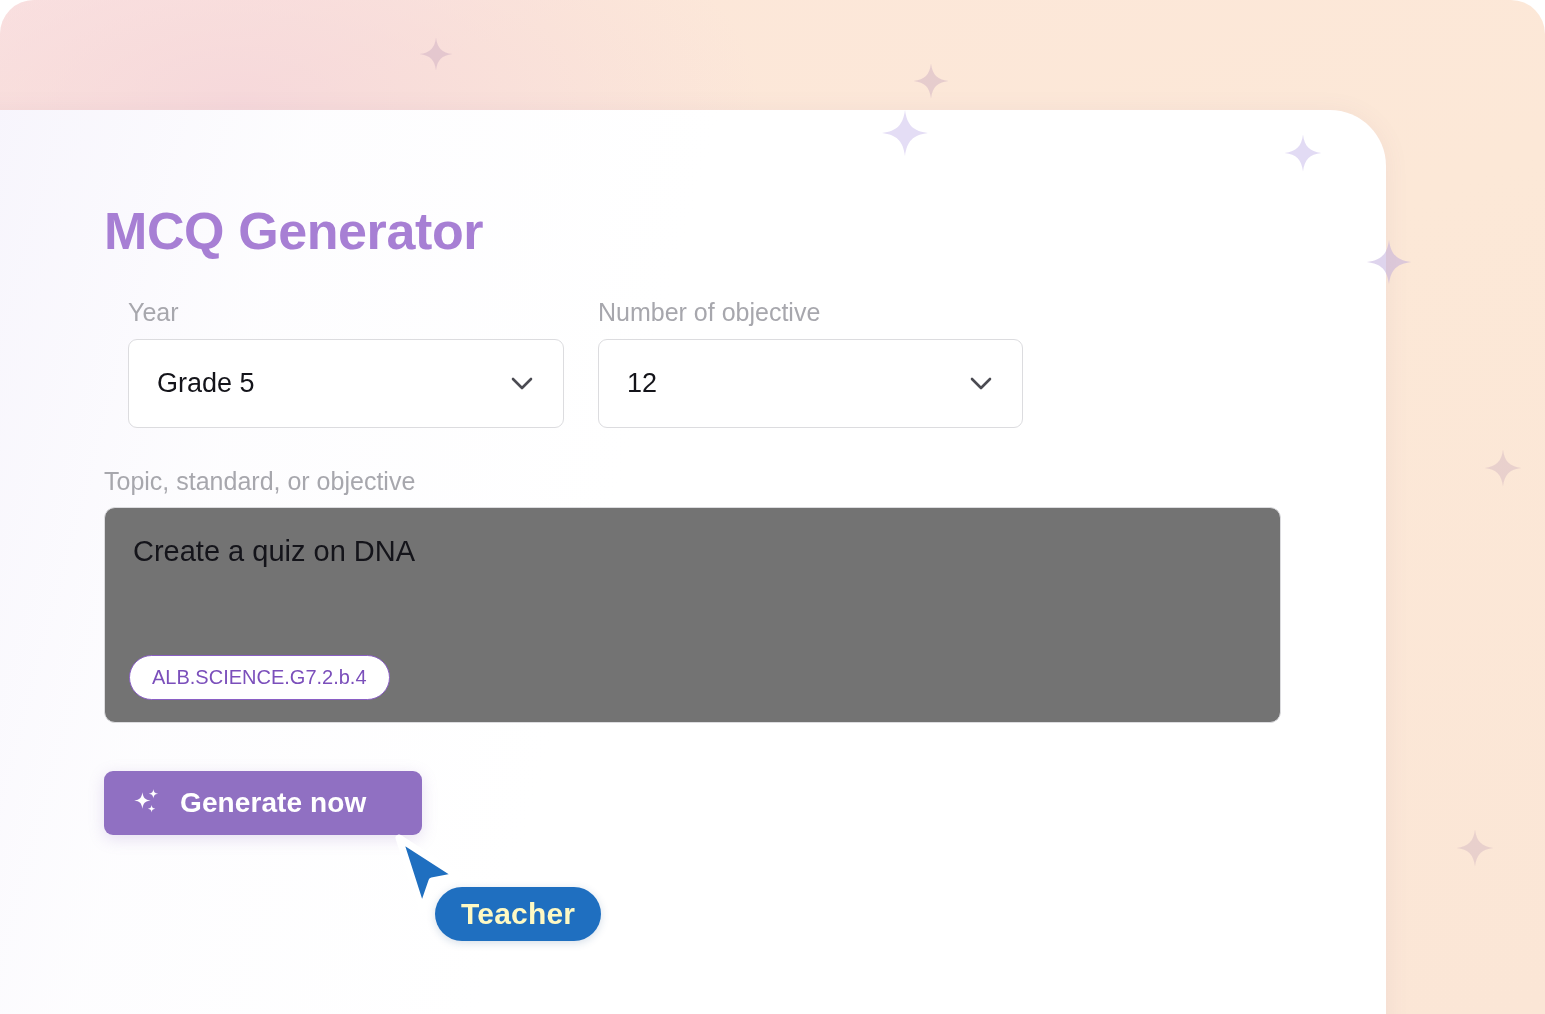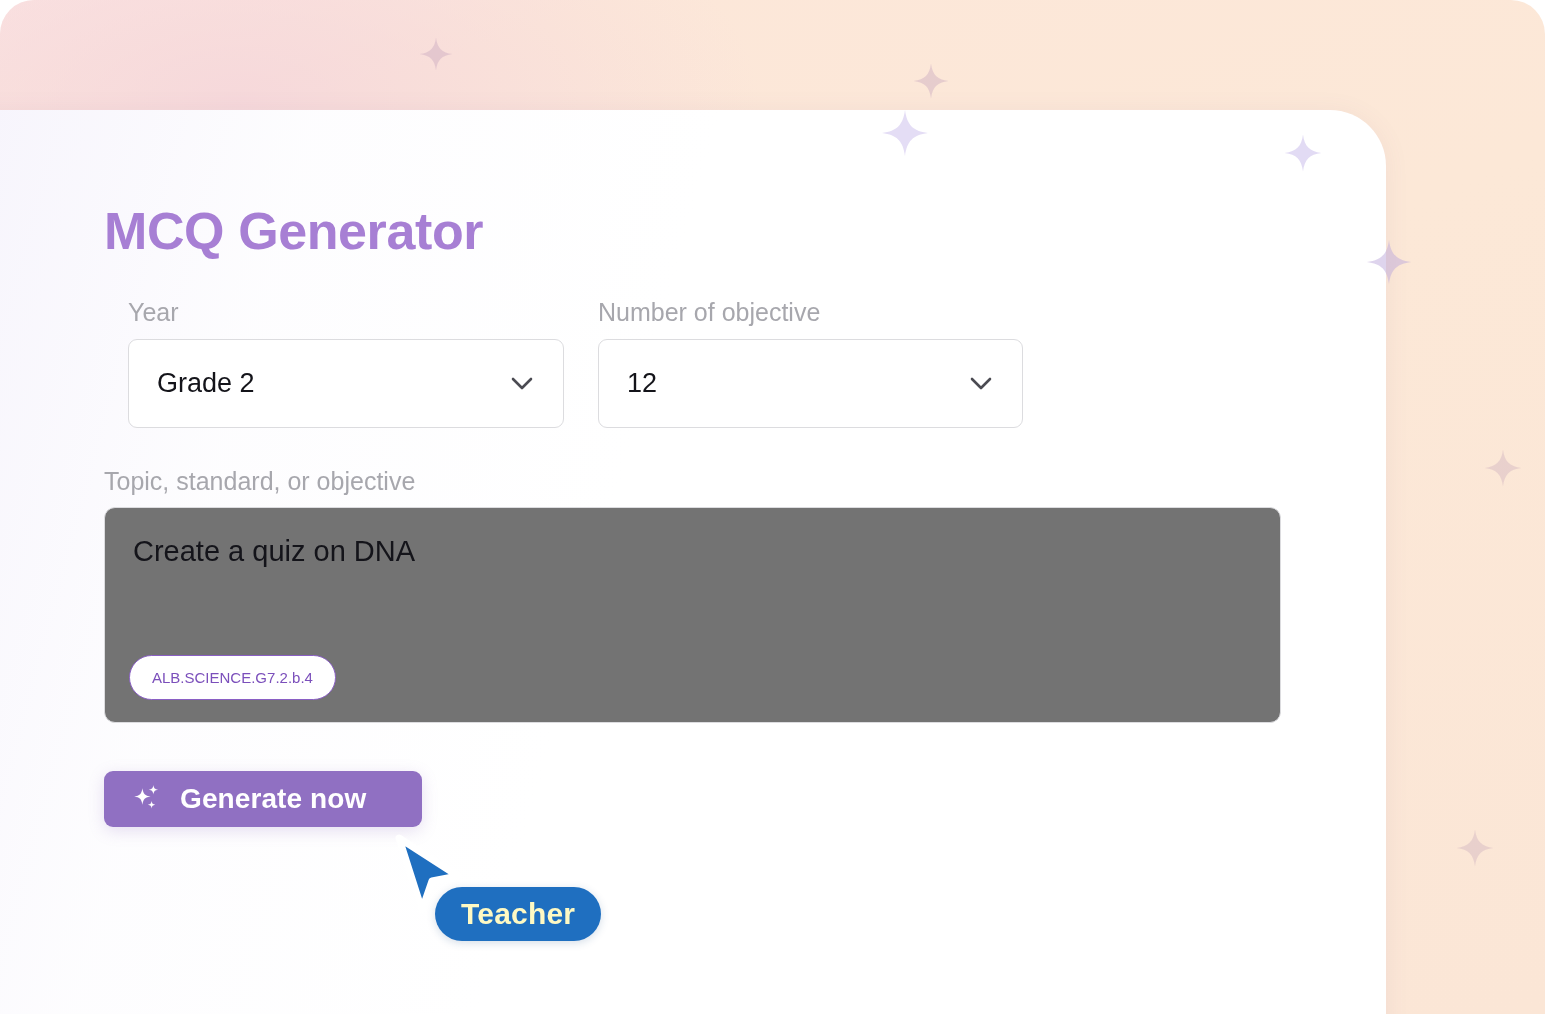--- a/index.html
+++ b/index.html
@@ -133,31 +133,31 @@
     position: absolute;
     left: 24px;
     bottom: 22px;
     height: 45px;
     padding: 12px 22px;
     display: inline-flex;
     align-items: center;
     border: 1.6px solid #8a5fc4;
     border-radius: 24px;
     color: #7b4fbb;
-    font-size: 15px;
+    font-size: 20px;
     background: #ffffff;
     cursor: pointer;
     white-space: nowrap;
   }
 
   
   #generate-button {
     margin-top: 48px;
     width: 318px;
-    height: 56px;
+    height: 64px;
     background: #9070c2;
     border: none;
     border-radius: 9px;
     display: flex;
     align-items: center;
     gap: 16px;
     padding: 8px 26px;
     cursor: pointer;
     box-shadow: 0 4px 16px rgba(140, 110, 190, 0.22);
   }
@@ -215,21 +215,21 @@
 
     <div id="card-inner">
 
       <h1 id="page-title">MCQ Generator</h1>
 
       <div class="field-row">
 
         <div id="field-year">
           <div class="field-label">Year</div>
           <div class="select-box">
-            <span class="select-value">Grade 2</span>
+            <span class="select-value">Grade 5</span>
             <span class="chevron">
               <svg viewBox="0 0 34 34" fill="none">
                 <path d="M8 13 L17 22 L26 13" stroke="#4b4b52" stroke-width="2.6" stroke-linecap="round" stroke-linejoin="round"></path>
               </svg>
             </span>
           </div>
         </div>
 
         <div id="field-numq">
           <div class="field-label">Number of objective</div>

